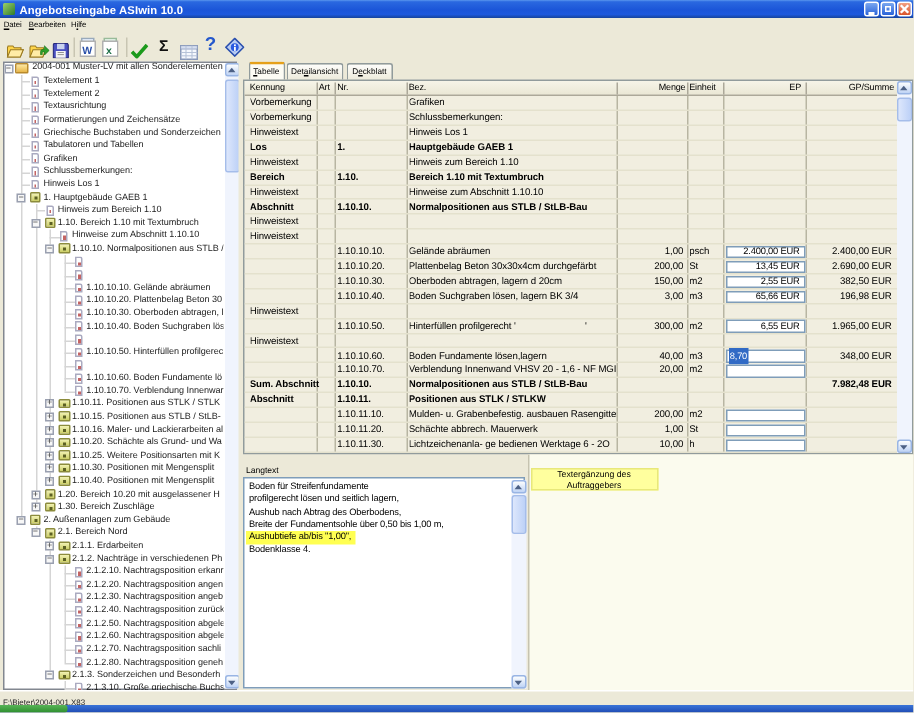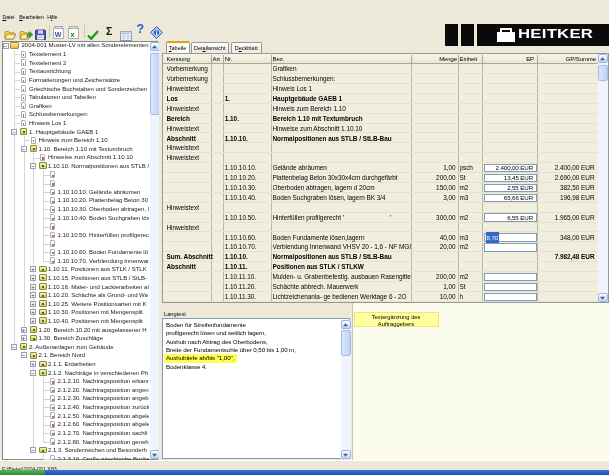--- a/index.html
+++ b/index.html
@@ -65,20 +65,35 @@
 #ltbox .l{position:absolute;left:3px;font-size:6.2px;letter-spacing:-0.1px;color:#000;white-space:nowrap;line-height:8.4px}
 #ynote{position:absolute;left:191.5px;top:8.5px;width:85px;height:15.5px;background:#ffff9e;border:0.5px solid #e8e87a;font-size:5.8px;text-align:center;color:#000;line-height:7.3px;padding-top:1.2px}
 
 #status{left:0;top:460px;width:609px;height:10px;background:#ece9d8;border-top:1px solid #fff}
 #status span{position:absolute;left:2px;top:4.5px;font-size:5.3px;color:#222}
 #task{left:0;top:470px;width:609px;height:5px;background:linear-gradient(#3a74d8,#1f4cb4)}
 #start{position:absolute;left:0;top:0;width:45px;height:5px;background:linear-gradient(#57b457,#2f8f2f);border-radius:0 2px 2px 0}
 </style></head>
 <body>
 <div id="app">
+  <div class="abs" id="title">
+    <span class="abs" id="ticon"></span>
+    <span class="abs txt">Angebotseingabe ASIwin 10.0</span>
+    <span class="abs wbtn" id="bmin">
+        <i style="left:1.5px;top:5.8px;width:4.5px;height:1.8px;background:#fff"></i>
+      </span>
+    <span class="abs wbtn" id="bmax">
+        <i style="left:1.8px;top:1.8px;width:4.6px;height:3.8px;border:1.2px solid #fff"></i>
+      </span>
+    <span class="abs wbtn" id="bclose">
+        <svg width="8" height="8" style="position:absolute;left:0.2px;top:0.2px">
+          <path d="M1.5 1.5 L6.5 6.5 M6.5 1.5 L1.5 6.5" stroke="#fff" stroke-width="1.6"></path>
+        </svg>
+      </span>
+  </div>
   <div class="abs" id="menu">
     <span style="left:2.5px"><u>D</u>atei</span>
     <span style="left:19.2px"><u>B</u>earbeiten</span>
     <span style="left:47.3px">H<u>i</u>lfe</span>
   </div>
   <div class="abs" id="tools">
       <div class="abs" style="left:3.5px;top:4px"><svg width="12" height="10" viewBox="0 0 12 10">
           <path d="M1 2.8 L1 9 L9.5 9 L11.5 4.2 L10 4.2 L10 2.8 L5.5 2.8 L4.6 1.6 L1.4 1.6 Z" fill="#ffd54a" stroke="#9a7a20" stroke-width="0.7"></path>
           <path d="M1 9 L3 4.2 L11.5 4.2 L9.5 9 Z" fill="#ffeca6" stroke="#9a7a20" stroke-width="0.7"></path>
         </svg></div>
@@ -121,32 +136,20 @@
           <line x1="8" y1="0.5" x2="8" y2="9.5" stroke="#b6c2d8" stroke-width="0.7"></line>
         </svg></div>
       <div class="abs" style="left:136.5px;top:1px;font-size:12.5px;font-weight:bold;color:#2558cc;line-height:13px">?</div>
       <div class="abs" style="left:149.5px;top:3px"><svg width="13" height="13">
           <path d="M6.5 0.6 L12.4 6.5 L6.5 12.4 L0.6 6.5 Z" fill="#b9ccf2" stroke="#2a4fae" stroke-width="1"></path>
           <circle cx="6.5" cy="6.5" r="2.6" fill="#2a5ae0"></circle>
           <rect x="6" y="4.6" width="1.2" height="1.2" fill="#fff"></rect>
           <rect x="6" y="6.3" width="1.2" height="2.6" fill="#fff"></rect>
         </svg></div>
     </div>
-  <div class="abs" id="hk">
-    <span class="abs hksq" style="left:1px"></span>
-    <span class="abs hksq" style="left:17px"></span>
-    <span class="abs hksq" style="left:33px"></span>
-    <span class="abs" id="hkbox">
-      <svg style="position:absolute;left:6px;top:3.5px" width="20" height="14" viewBox="0 0 20 14">
-          <rect x="1" y="4" width="18" height="10" fill="#fff"></rect>
-          <rect x="5" y="1" width="10" height="4" fill="none" stroke="#fff" stroke-width="2"></rect>
-        </svg>
-      <span class="t">HEITKER</span>
-    </span>
-  </div>
   <div class="abs" id="treewrap">
       <div class="tline" style="left:11.0px;top:7.7px;height:297.3px"></div>
       <div class="tline" style="left:20.5px;top:93.8px;height:202.6px"></div>
       <div class="tline" style="left:20.5px;top:309.0px;height:4.6px"></div>
       <div class="tline" style="left:30.0px;top:111.0px;height:168.2px"></div>
       <div class="tline" style="left:30.0px;top:317.7px;height:90.7px"></div>
       <div class="tline" style="left:39.5px;top:128.2px;height:90.7px"></div>
       <div class="tline" style="left:39.5px;top:334.9px;height:64.9px"></div>
       <div class="tline" style="left:39.5px;top:412.4px;height:4.6px"></div>
       <div class="hline" style="left:11.0px;top:12.3px;width:6.0px"></div>

